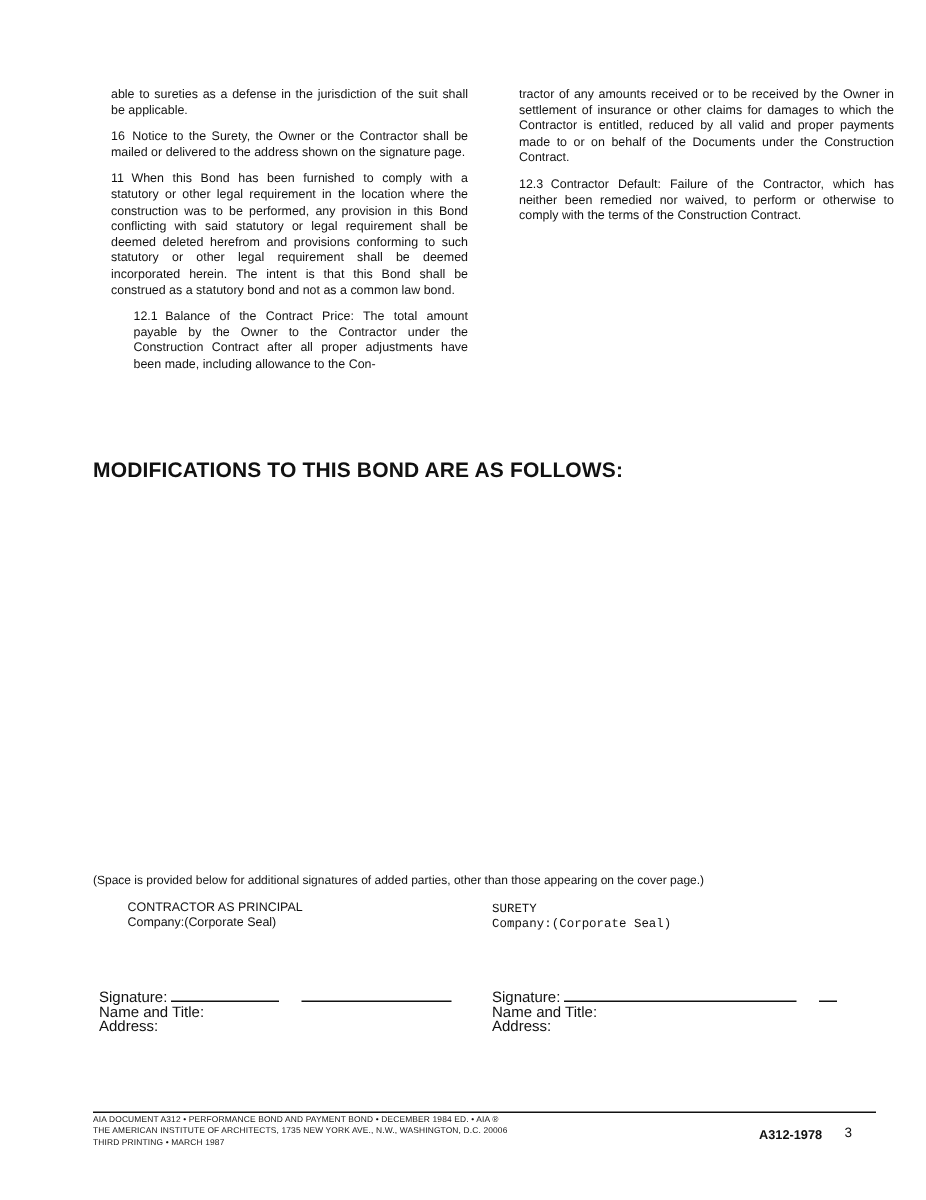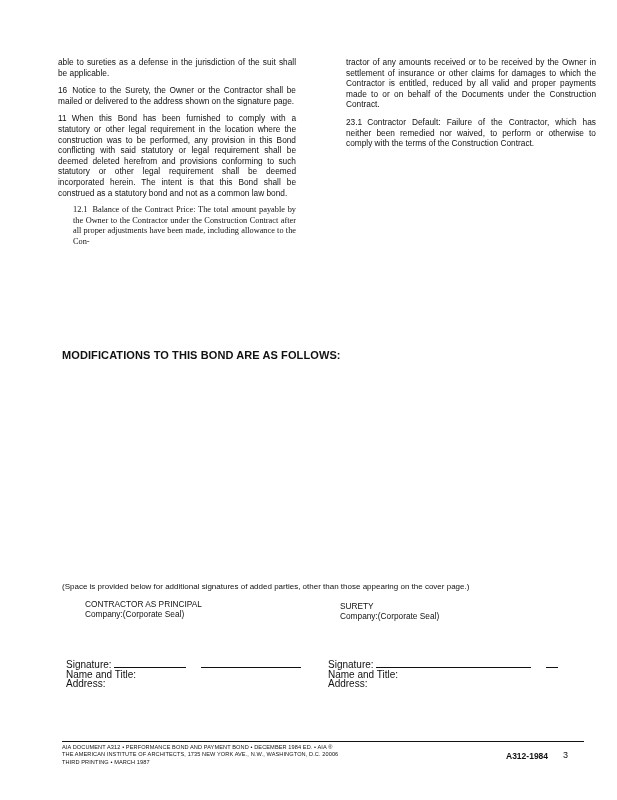--- a/index.html
+++ b/index.html
@@ -1,29 +1,29 @@
 <!DOCTYPE html>
 <html><head>
 <meta charset="utf-8">
 <style>
   html, body { margin:0; padding:0; background:#fff; }
   body { width:617px; height:800px; position:relative; overflow:hidden;
          font-family:"Liberation Sans", sans-serif; color:#111; }
   .col { position:absolute; font-size:8.3px; line-height:10.6px; text-align:justify; }
   .col p { margin:0 0 7px 0; }
-  #colL { left:58px; top:57px; width:238px; }
+  #colL { left:74px; top:57px; width:238px; }
   #colR { left:346px; top:57px; width:250px; }
   .num { margin-right:5px; }
-  .sub { padding-left:15px;font-family:Liberation Serif, serif; }
+  .sub { padding-left:15px; }
   .heading { font-weight:bold; }
-  #mods { position:absolute; left:62px; top:305px; font-size:11px; font-weight:bold; letter-spacing:0.1px;margin-top:44px; }
+  #mods { position:absolute; left:62px; top:305px; font-size:14px; font-weight:bold; letter-spacing:0.1px; }
   #space-note { position:absolute; left:62px; top:582px; font-size:8px; }
   .sig { position:absolute; font-size:8.3px; line-height:9.5px; }
   #contractor-block { left:66px; top:600px; width:240px;margin-left:19px; }
-  #surety-block { left:340px; top:602px; width:255px; }
+  #surety-block { left:328px; top:602px; width:255px;font-family:Liberation Mono, monospace; }
   .row { display:flex; }
   .sig-lines { position:absolute; font-size:10px; line-height:9.5px; }
   #sigL { left:66px; top:660px; width:245px; }
   #sigR { left:328px; top:660px; width:250px; }
   .line { display:inline-block; border-bottom:1px solid #111; height:7px; vertical-align:baseline; }
   #footer-rule { position:absolute; left:62px; top:741px; width:522px; border-top:1px solid #111; }
   #footer { position:absolute; left:62px; top:744px; font-size:5.6px; line-height:7.3px; letter-spacing:0.1px; }
   #footer-id { position:absolute; left:506px; top:751px; font-size:8.5px; font-weight:bold; }
   #footer-page { position:absolute; left:563px; top:750px; font-size:9px; }
 </style>
@@ -32,21 +32,21 @@
 
 <div id="colL" class="col">
   <p>able to sureties as a defense in the jurisdiction of the suit shall be applicable.</p>
   <p><span class="num">16</span><span>Notice to the Surety, the Owner or the Contractor shall be mailed or delivered to the address shown on the signature page.</span></p>
   <p><span class="num">11</span><span>When this Bond has been furnished to comply with a statutory or other legal requirement in the location where the construction was to be performed, any provision in this Bond conflicting with said statutory or legal requirement shall be deemed deleted herefrom and provisions conforming to such statutory or other legal requirement shall be deemed incorporated herein. The intent is that this Bond shall be construed as a statutory bond and not as a common law bond.</span></p>
   <p class="sub"><span class="num">12.1</span><span>Balance of the Contract Price: The total amount payable by the Owner to the Contractor under the Construction Contract after all proper adjustments have been made, including allowance to the Con-</span></p>
 </div>
 
 <div id="colR" class="col">
   <p>tractor of any amounts received or to be received by the Owner in settlement of insurance or other claims for damages to which the Contractor is entitled, reduced by all valid and proper payments made to or on behalf of the Documents under the Construction Contract.</p>
-  <p><span class="num">23.1</span><span>Contractor Default: Failure of the Contractor, which has neither been remedied nor waived, to perform or otherwise to comply with the terms of the Construction Contract.</span></p>
+  <p><span class="num">12.3</span><span>Contractor Default: Failure of the Contractor, which has neither been remedied nor waived, to perform or otherwise to comply with the terms of the Construction Contract.</span></p>
 </div>
 
 <div id="mods">MODIFICATIONS TO THIS BOND ARE AS FOLLOWS:</div>
 
 <div id="space-note">(Space is provided below for additional signatures of added parties, other than those appearing on the cover page.)</div>
 
 <div id="contractor-block" class="sig">
   <div>CONTRACTOR AS PRINCIPAL</div>
   <div class="row">
     <span>Company:</span>
@@ -77,14 +77,14 @@
   <div>Name and Title:</div>
   <div>Address:</div>
 </div>
 
 <div id="footer-rule"></div>
 <div id="footer">
   <div>AIA DOCUMENT A312 • PERFORMANCE BOND AND PAYMENT BOND • DECEMBER 1984 ED. • AIA ®</div>
   <div>THE AMERICAN INSTITUTE OF ARCHITECTS, 1735 NEW YORK AVE., N.W., WASHINGTON, D.C. 20006</div>
   <div>THIRD PRINTING • MARCH 1987</div>
 </div>
-<div id="footer-id">A312-1984</div>
+<div id="footer-id">A312-1978</div>
 <div id="footer-page">3</div>
 
 </body></html>

